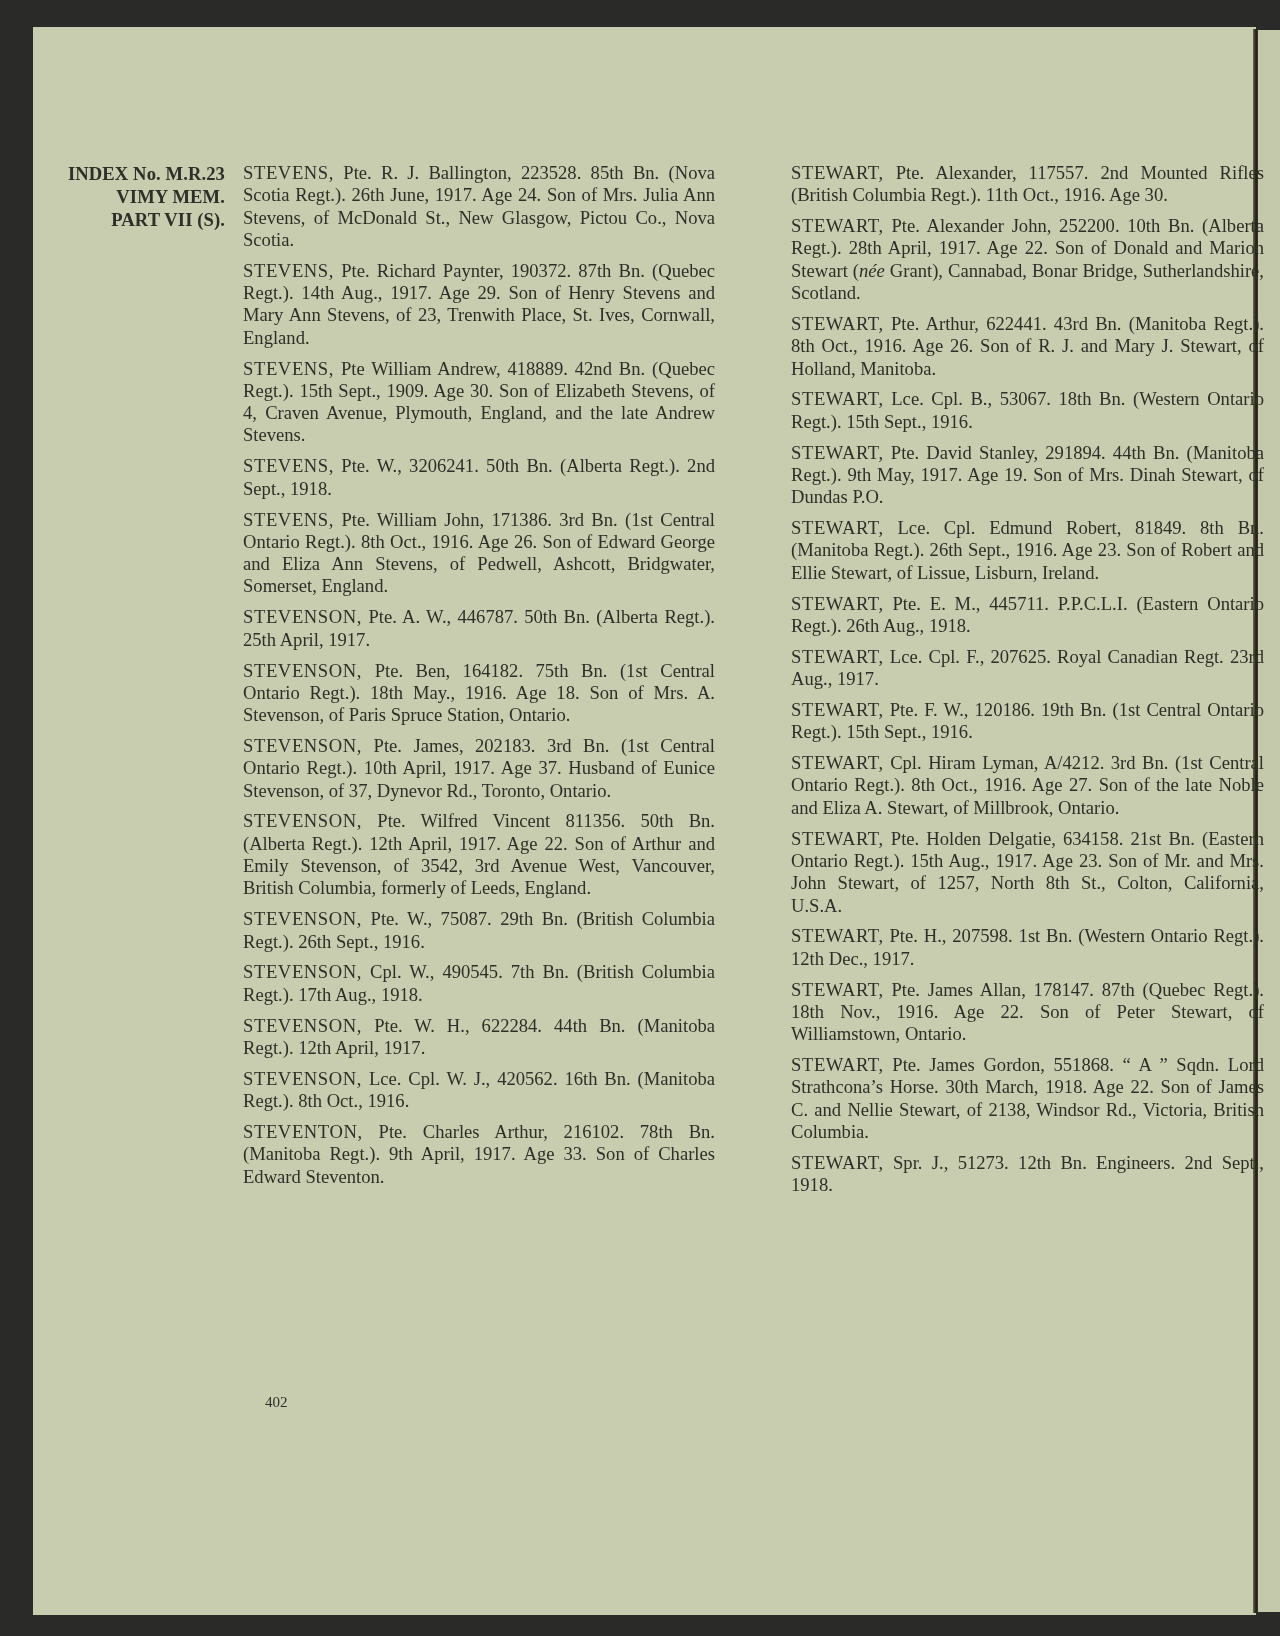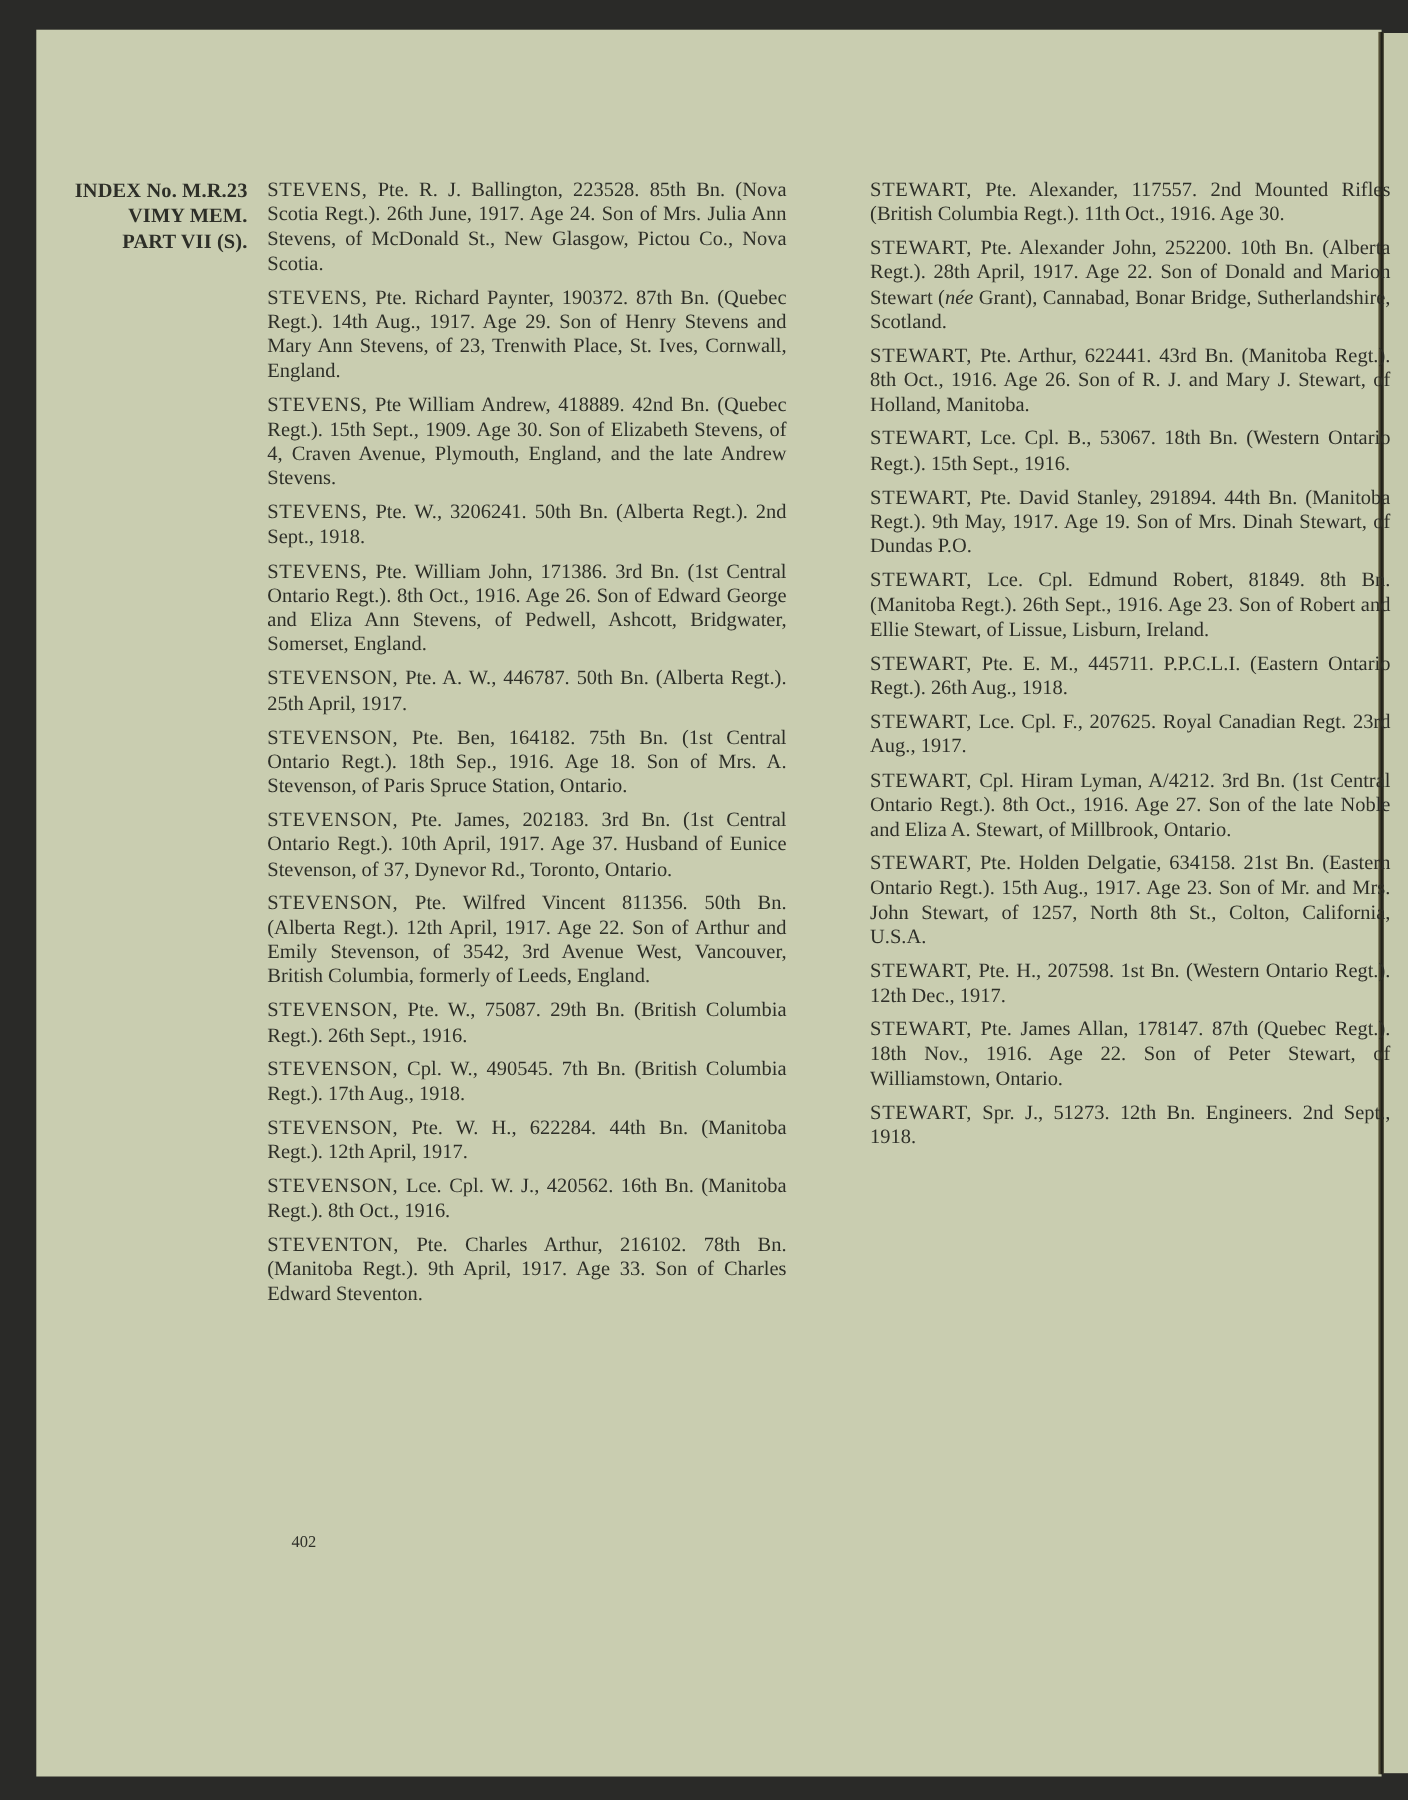--- a/index.html
+++ b/index.html
@@ -57,39 +57,41 @@
   <div>PART VII (S).</div>
 </div>
 
 <div class="col left">
   <p class="entry"><span class="surname">STEVENS,</span> <span>Pte. R. J. Ballington, 223528. 85th Bn. (Nova Scotia Regt.). 26th June, 1917. Age 24. Son of Mrs. Julia Ann Stevens, of McDonald St., New Glasgow, Pictou Co., Nova Scotia.</span></p>
   <p class="entry"><span class="surname">STEVENS,</span> <span>Pte. Richard Paynter, 190372. 87th Bn. (Quebec Regt.). 14th Aug., 1917. Age 29. Son of Henry Stevens and Mary Ann Stevens, of 23, Trenwith Place, St. Ives, Cornwall, England.</span></p>
   <p class="entry"><span class="surname">STEVENS,</span> <span>Pte William Andrew, 418889. 42nd Bn. (Quebec Regt.). 15th Sept., 1909. Age 30. Son of Elizabeth Stevens, of 4, Craven Avenue, Plymouth, England, and the late Andrew Stevens.</span></p>
   <p class="entry"><span class="surname">STEVENS,</span> <span>Pte. W., 3206241. 50th Bn. (Alberta Regt.). 2nd Sept., 1918.</span></p>
   <p class="entry"><span class="surname">STEVENS,</span> <span>Pte. William John, 171386. 3rd Bn. (1st Central Ontario Regt.). 8th Oct., 1916. Age 26. Son of Edward George and Eliza Ann Stevens, of Pedwell, Ashcott, Bridgwater, Somerset, England.</span></p>
   <p class="entry"><span class="surname">STEVENSON,</span> <span>Pte. A. W., 446787. 50th Bn. (Alberta Regt.). 25th April, 1917.</span></p>
-  <p class="entry"><span class="surname">STEVENSON,</span> <span>Pte. Ben, 164182. 75th Bn. (1st Central Ontario Regt.). 18th Sep., 1916. Age 18. Son of Mrs. A. Stevenson, of Paris Spruce Station, Ontario.</span></p>
+  <p class="entry"><span class="surname">STEVENSON,</span> <span>Pte. Ben, 164182. 75th Bn. (1st Central Ontario Regt.). 18th May., 1916. Age 18. Son of Mrs. A. Stevenson, of Paris Spruce Station, Ontario.</span></p>
   <p class="entry"><span class="surname">STEVENSON,</span> <span>Pte. James, 202183. 3rd Bn. (1st Central Ontario Regt.). 10th April, 1917. Age 37. Husband of Eunice Stevenson, of 37, Dynevor Rd., Toronto, Ontario.</span></p>
   <p class="entry"><span class="surname">STEVENSON,</span> <span>Pte. Wilfred Vincent 811356. 50th Bn. (Alberta Regt.). 12th April, 1917. Age 22. Son of Arthur and Emily Stevenson, of 3542, 3rd Avenue West, Vancouver, British Columbia, formerly of Leeds, England.</span></p>
   <p class="entry"><span class="surname">STEVENSON,</span> <span>Pte. W., 75087. 29th Bn. (British Columbia Regt.). 26th Sept., 1916.</span></p>
   <p class="entry"><span class="surname">STEVENSON,</span> <span>Cpl. W., 490545. 7th Bn. (British Columbia Regt.). 17th Aug., 1918.</span></p>
   <p class="entry"><span class="surname">STEVENSON,</span> <span>Pte. W. H., 622284. 44th Bn. (Manitoba Regt.). 12th April, 1917.</span></p>
   <p class="entry"><span class="surname">STEVENSON,</span> <span>Lce. Cpl. W. J., 420562. 16th Bn. (Manitoba Regt.). 8th Oct., 1916.</span></p>
   <p class="entry"><span class="surname">STEVENTON,</span> <span>Pte. Charles Arthur, 216102. 78th Bn. (Manitoba Regt.). 9th April, 1917. Age 33. Son of Charles Edward Steventon.</span></p>
 </div>
 
 <div class="col right">
   <p class="entry"><span class="surname">STEWART,</span> <span>Pte. Alexander, 117557. 2nd Mounted Rifles (British Columbia Regt.). 11th Oct., 1916. Age 30.</span></p>
   <p class="entry"><span class="surname">STEWART,</span> <span>Pte. Alexander John, 252200. 10th Bn. (Alberta Regt.). 28th April, 1917. Age 22. Son of Donald and Marion Stewart (</span><i>née</i><span> Grant), Cannabad, Bonar Bridge, Sutherlandshire, Scotland.</span></p>
   <p class="entry"><span class="surname">STEWART,</span> <span>Pte. Arthur, 622441. 43rd Bn. (Manitoba Regt.). 8th Oct., 1916. Age 26. Son of R. J. and Mary J. Stewart, of Holland, Manitoba.</span></p>
   <p class="entry"><span class="surname">STEWART,</span> <span>Lce. Cpl. B., 53067. 18th Bn. (Western Ontario Regt.). 15th Sept., 1916.</span></p>
   <p class="entry"><span class="surname">STEWART,</span> <span>Pte. David Stanley, 291894. 44th Bn. (Manitoba Regt.). 9th May, 1917. Age 19. Son of Mrs. Dinah Stewart, of Dundas P.O.</span></p>
   <p class="entry"><span class="surname">STEWART,</span> <span>Lce. Cpl. Edmund Robert, 81849. 8th Bn. (Manitoba Regt.). 26th Sept., 1916. Age 23. Son of Robert and Ellie Stewart, of Lissue, Lisburn, Ireland.</span></p>
   <p class="entry"><span class="surname">STEWART,</span> <span>Pte. E. M., 445711. P.P.C.L.I. (Eastern Ontario Regt.). 26th Aug., 1918.</span></p>
   <p class="entry"><span class="surname">STEWART,</span> <span>Lce. Cpl. F., 207625. Royal Canadian Regt. 23rd Aug., 1917.</span></p>
+  <p class="entry"><span class="surname">STEWART,</span> <span>Pte. F. W., 120186. 19th Bn. (1st Central Ontario Regt.). 15th Sept., 1916.</span></p>
   <p class="entry"><span class="surname">STEWART,</span> <span>Cpl. Hiram Lyman, A/4212. 3rd Bn. (1st Central Ontario Regt.). 8th Oct., 1916. Age 27. Son of the late Noble and Eliza A. Stewart, of Millbrook, Ontario.</span></p>
   <p class="entry"><span class="surname">STEWART,</span> <span>Pte. Holden Delgatie, 634158. 21st Bn. (Eastern Ontario Regt.). 15th Aug., 1917. Age 23. Son of Mr. and Mrs. John Stewart, of 1257, North 8th St., Colton, California, U.S.A.</span></p>
   <p class="entry"><span class="surname">STEWART,</span> <span>Pte. H., 207598. 1st Bn. (Western Ontario Regt.). 12th Dec., 1917.</span></p>
   <p class="entry"><span class="surname">STEWART,</span> <span>Pte. James Allan, 178147. 87th (Quebec Regt.). 18th Nov., 1916. Age 22. Son of Peter Stewart, of Williamstown, Ontario.</span></p>
+  <p class="entry"><span class="surname">STEWART,</span> <span>Pte. James Gordon, 551868. “ A ” Sqdn. Lord Strathcona’s Horse. 30th March, 1918. Age 22. Son of James C. and Nellie Stewart, of 2138, Windsor Rd., Victoria, British Columbia.</span></p>
   <p class="entry"><span class="surname">STEWART,</span> <span>Spr. J., 51273. 12th Bn. Engineers. 2nd Sept., 1918.</span></p>
 </div>
 
 <div class="page-number">402</div>
 
 </body></html>

